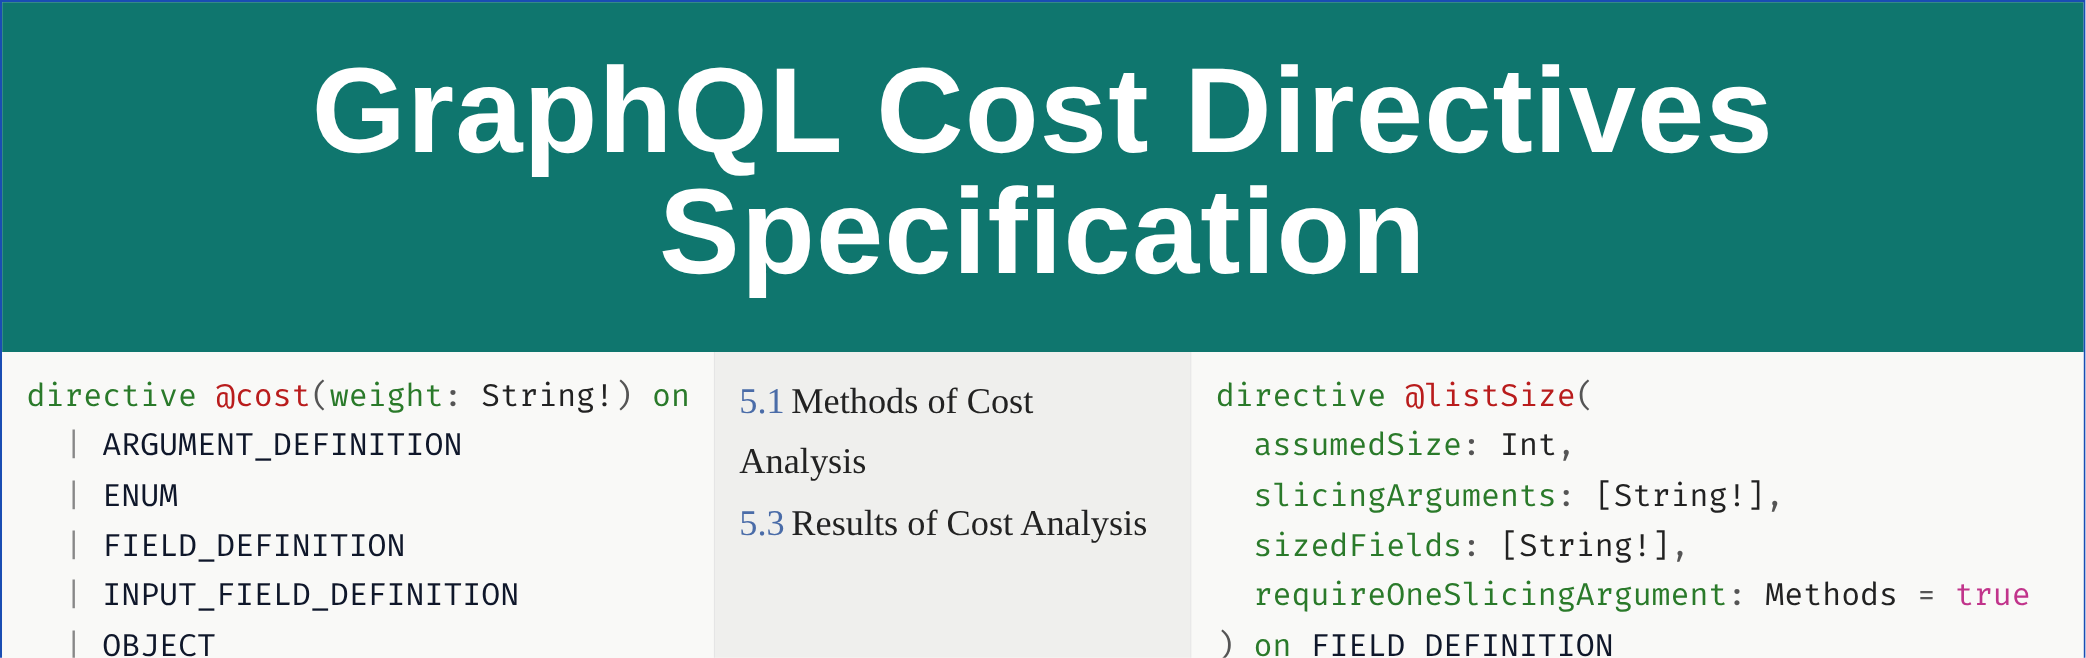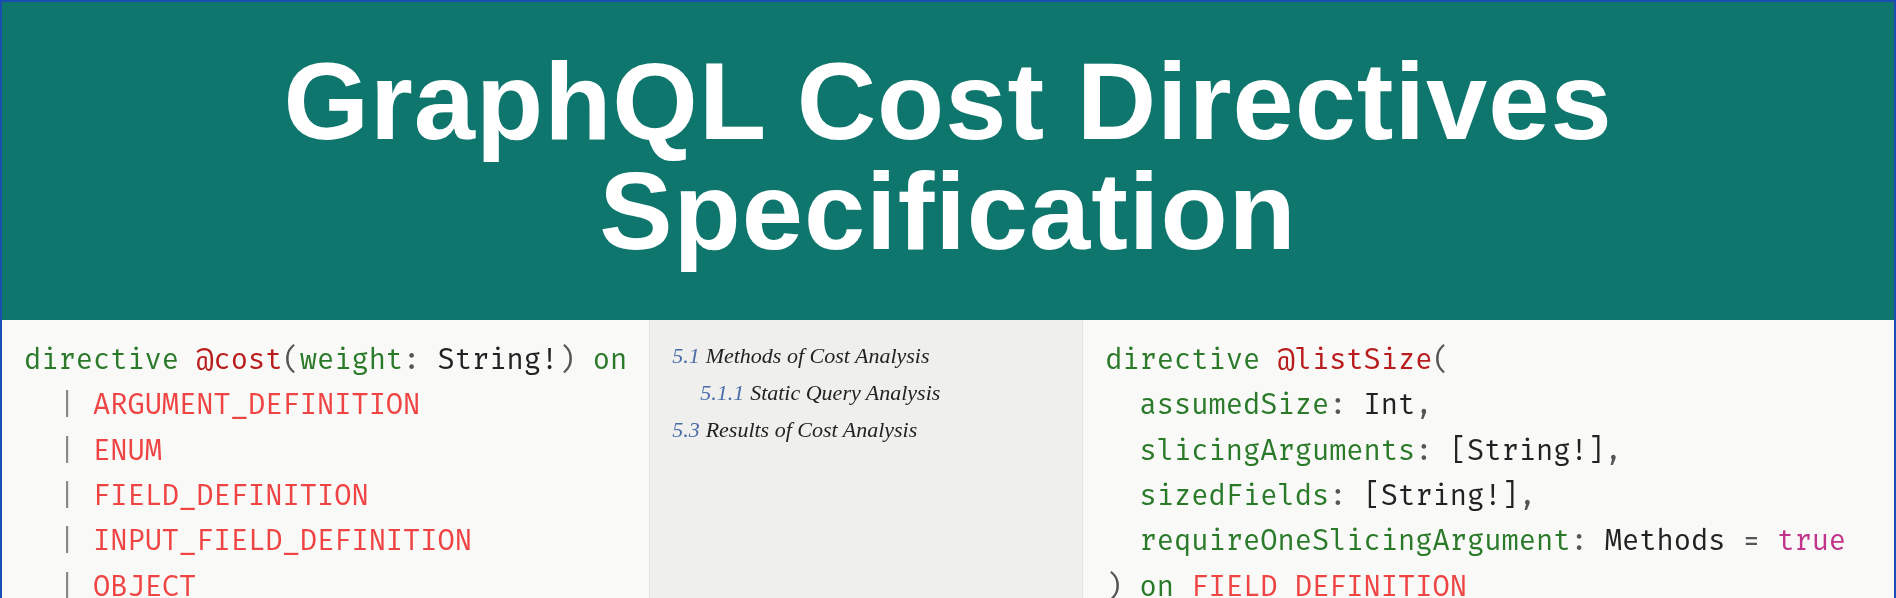--- a/index.html
+++ b/index.html
@@ -55,31 +55,30 @@
     font-family: 'Fira Code', Menlo, Consolas, 'Courier New', monospace;
     font-size: 28px;
     line-height: 1.62;
     white-space: pre;
     color: #222;
   }
   .kw   { color: #2a7a2a; text-align: center; }      
   .dir  { color: #b91c1c; }      
   .arg  { color: #2a7a2a; }      
   .type { color: #222; }         
-  .loc  { color: #ef4444; }      
+  .loc  { color: #0f172a; }      
   .punct{ color: #555; }
   .pipe { color: #888; }
   .true { color: #c1348b; }
 
   
   .toc-line {
-    font-size: 22px;
+    font-size: 33px;
     line-height: 1.68;
     color: #222;
-    font-style: italic;
   }
   .toc-num {
     color: #4a6ca8;
     margin-right: 6px;
   }
   .toc-sub { padding-left: 28px; }
 </style>
 </head>
 <body>
 
@@ -98,23 +97,20 @@
   <span class="pipe">|</span> <span class="loc">FIELD_DEFINITION</span>
   <span class="pipe">|</span> <span class="loc">INPUT_FIELD_DEFINITION</span>
   <span class="pipe">|</span> <span class="loc">OBJECT</span>
    </div>
     </div>
 
     <div class="col col-mid">
       <div class="toc-line">
         <span class="toc-num">5.1</span><span>Methods of Cost Analysis</span>
       </div>
-      <div class="toc-line toc-sub">
-        <span class="toc-num">5.1.1</span><span>Static Query Analysis</span>
-      </div>
       <div class="toc-line">
         <span class="toc-num">5.3</span><span>Results of Cost Analysis</span>
       </div>
     </div>
 
     <div class="col col-right">
       <div class="code"><span class="kw">directive</span> <span class="dir">@listSize</span><span class="punct">(</span>
   <span class="arg">assumedSize</span><span class="punct">:</span> <span class="type">Int</span><span class="punct">,</span>
   <span class="arg">slicingArguments</span><span class="punct">:</span> <span class="type">[String!]</span><span class="punct">,</span>
   <span class="arg">sizedFields</span><span class="punct">:</span> <span class="type">[String!]</span><span class="punct">,</span>

